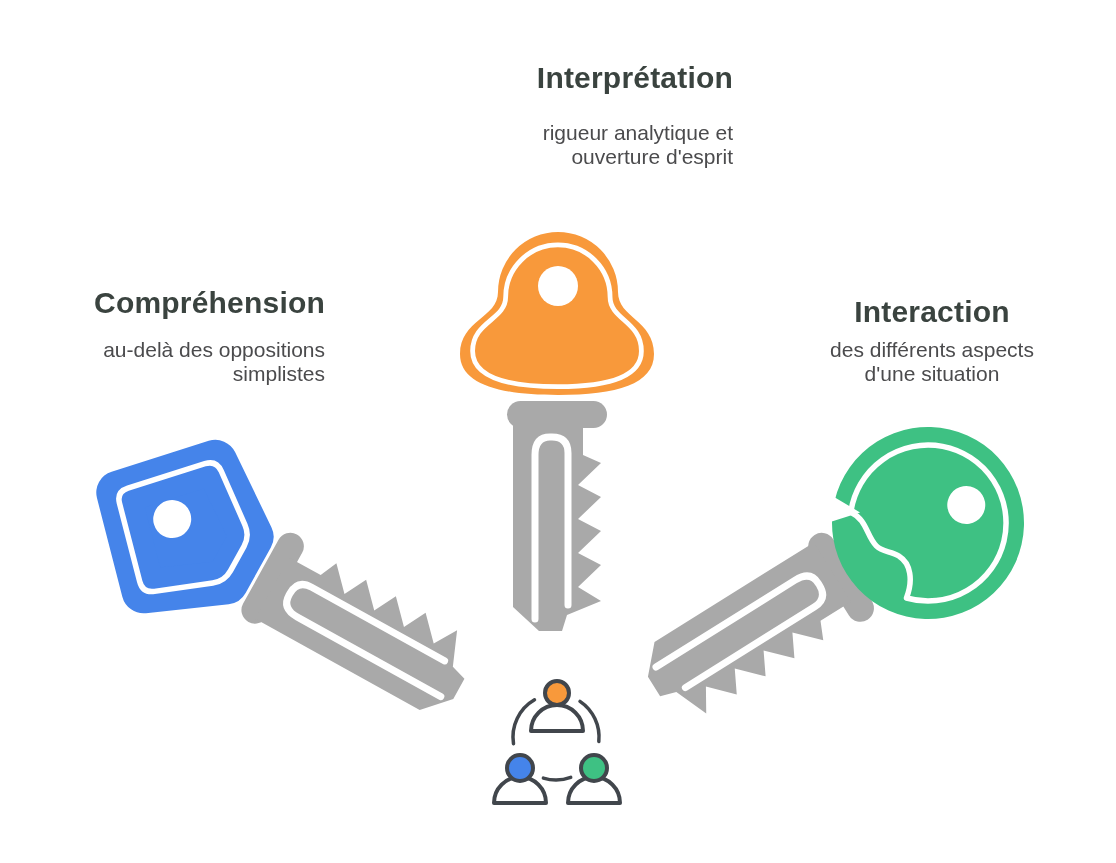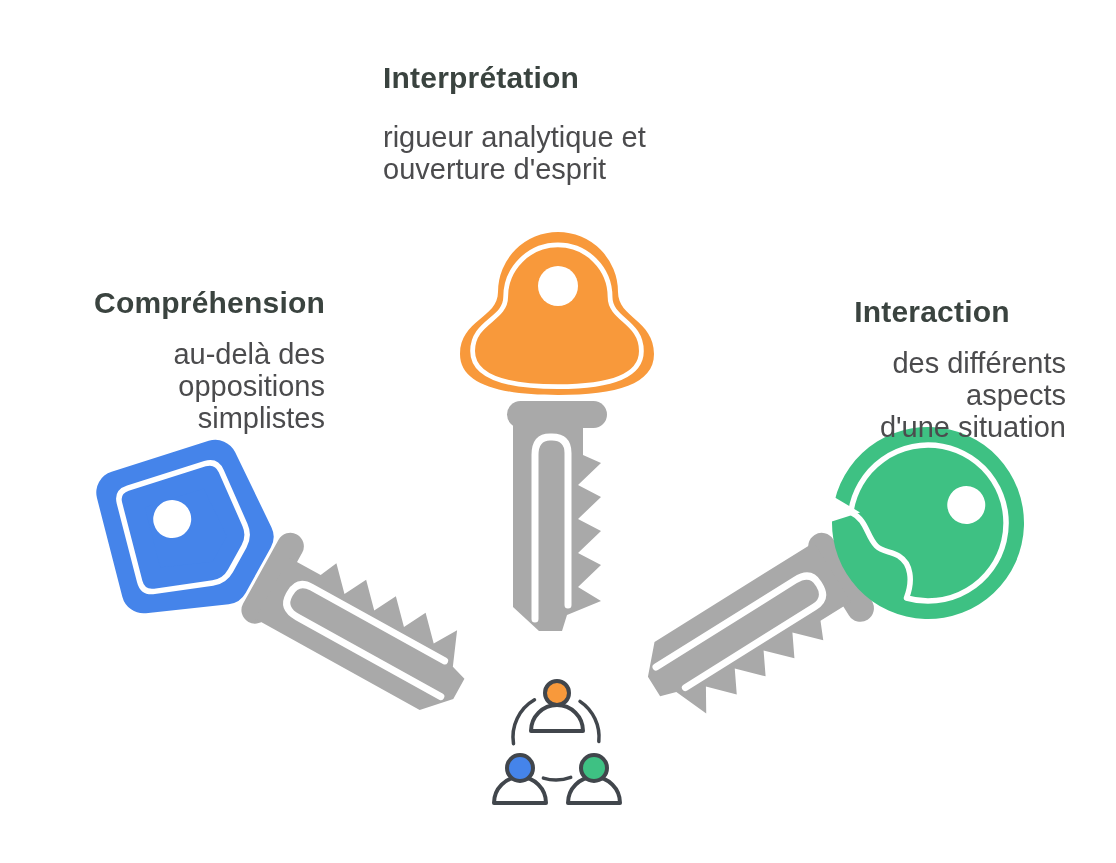--- a/index.html
+++ b/index.html
@@ -7,31 +7,31 @@
     position:relative;width:1116px;height:863px;background:var(--background,#fff);
     font-family:"Liberation Sans",sans-serif;overflow:hidden;
   }
   .keys-svg{position:absolute;left:0;top:0;}
   .block{position:absolute;}
   .block .title{
     font-size:30px;font-weight:700;color:var(--title_text,#3a433f);
     line-height:36px;letter-spacing:.2px;
   }
   .block .subtitle{
-    font-size:29px;font-weight:400;color:var(--subtitle_text,#4b4b4d);
-    line-height:32px;white-space:pre-line;
+    font-size:21px;font-weight:400;color:var(--subtitle_text,#4b4b4d);
+    line-height:24px;white-space:pre-line;
   }
-  .block-top{left:383px;top:60px;width:350px;text-align:left;}
+  .block-top{left:383px;top:60px;width:350px;text-align:right;}
   .block-top .subtitle{margin-top:25px;}
   .block-left{left:40px;top:285px;width:285px;}
   .block-left .title{text-align:right;}
   .block-left .subtitle{margin-top:17px;text-align:right;}
   .block-right{left:798px;top:294px;width:268px;}
   .block-right .title{text-align:center;}
-  .block-right .subtitle{margin-top:17px;text-align:right;}
+  .block-right .subtitle{margin-top:8px;text-align:center;}
 
   
   .k-gray{fill:var(--key_gray,#aaa);}
   .k-orange{fill:var(--orange,#f8993b);}
   .k-blue{fill:var(--blue,#4584ea);}
   .k-green{fill:var(--green,#3ec183);}
   .k-white{fill:#fff;}
   .groove{fill:none;stroke:#fff;stroke-width:7;stroke-linecap:round;}
   .iline{fill:none;stroke:#fff;stroke-width:5.5;stroke-linecap:round;stroke-linejoin:round;}
   .pent{stroke:var(--blue,#4584ea);stroke-width:44;stroke-linejoin:round;}

